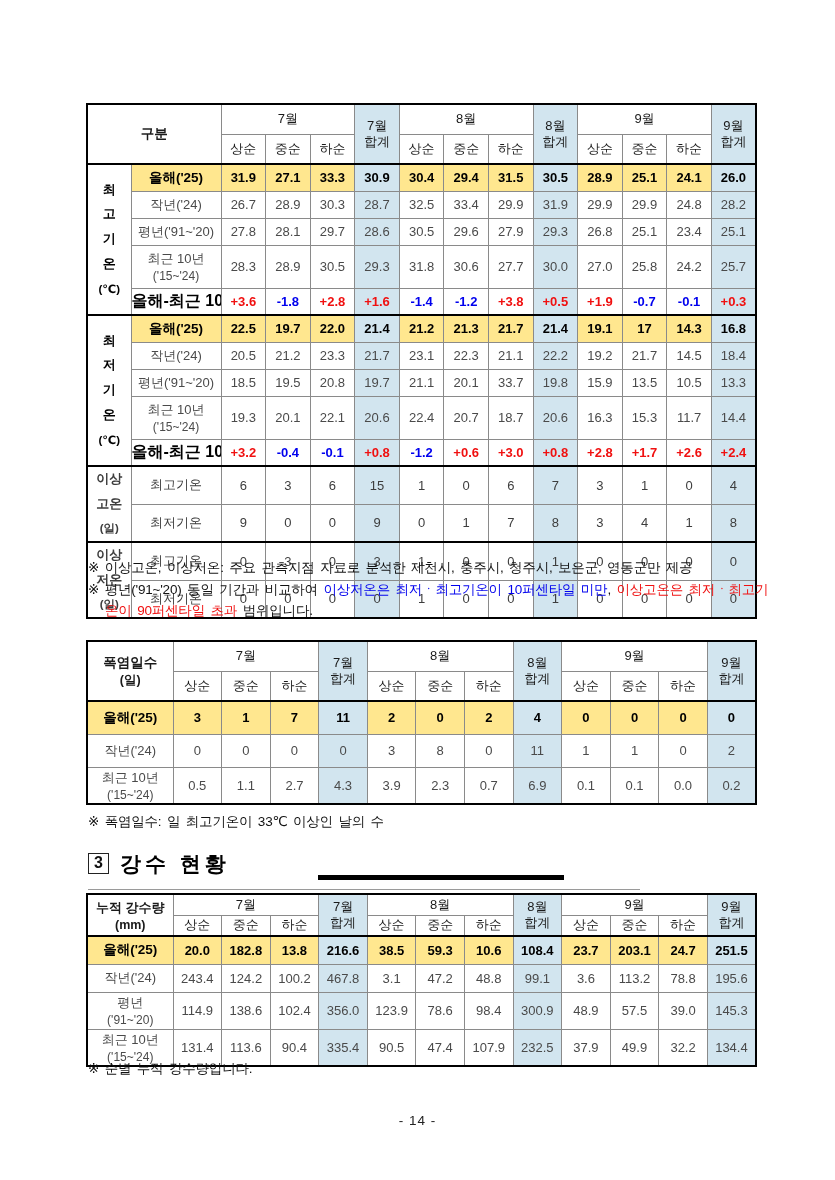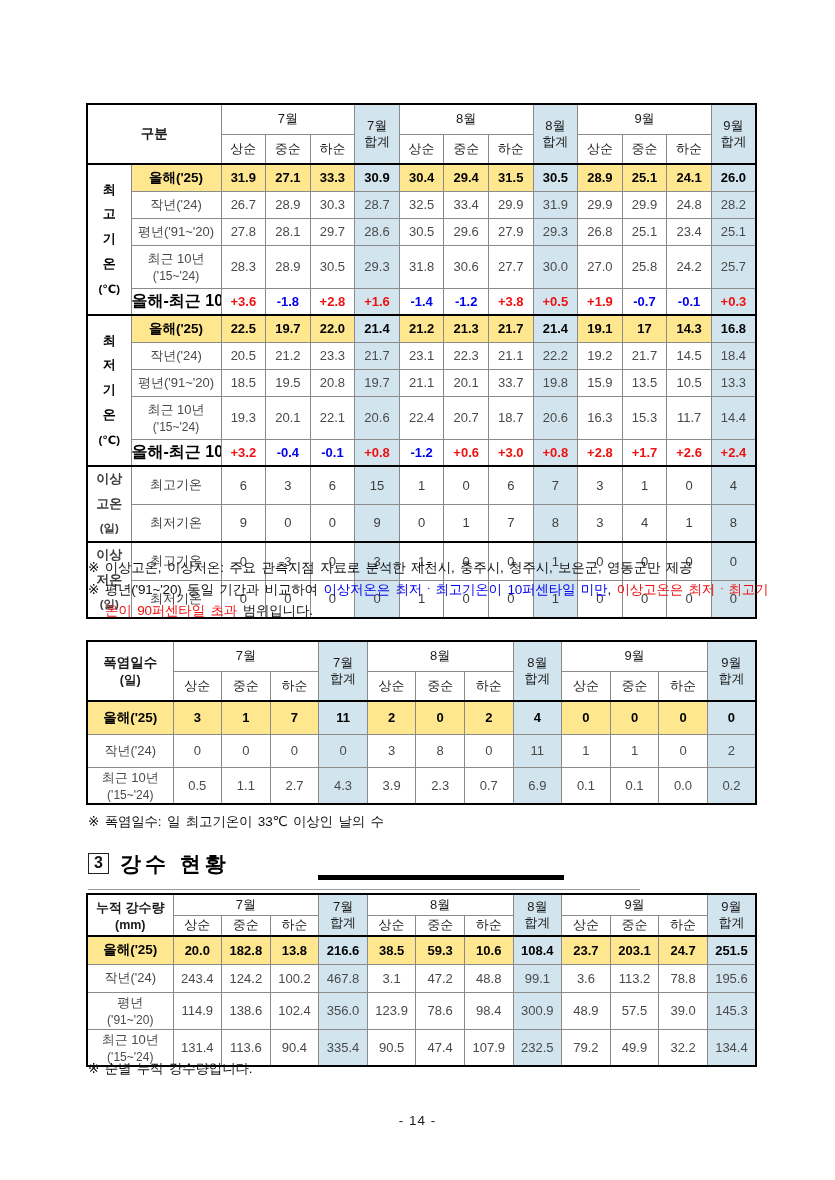--- a/index.html
+++ b/index.html
@@ -511,21 +511,21 @@
           <tr class="two">
             <td class="rlabel">최근 10년<br><span class="sub2">('15~'24)</span></td>
             <td class="val">131.4</td>
             <td class="val">113.6</td>
             <td class="val">90.4</td>
             <td class="val tot">335.4</td>
             <td class="val">90.5</td>
             <td class="val">47.4</td>
             <td class="val">107.9</td>
             <td class="val tot">232.5</td>
-            <td class="val">79.2</td>
+            <td class="val">37.9</td>
             <td class="val">49.9</td>
             <td class="val">32.2</td>
             <td class="val tot">134.4</td>
           </tr>
         </tbody>
       </table>
     </div>
 
   <div class="blk note" style="left:88px; top:1058px; width:500px;">※ 순별 누적 강수량입니다.</div>
 

